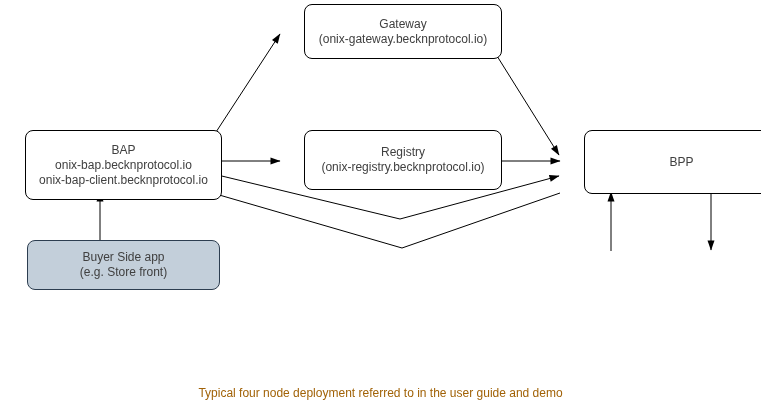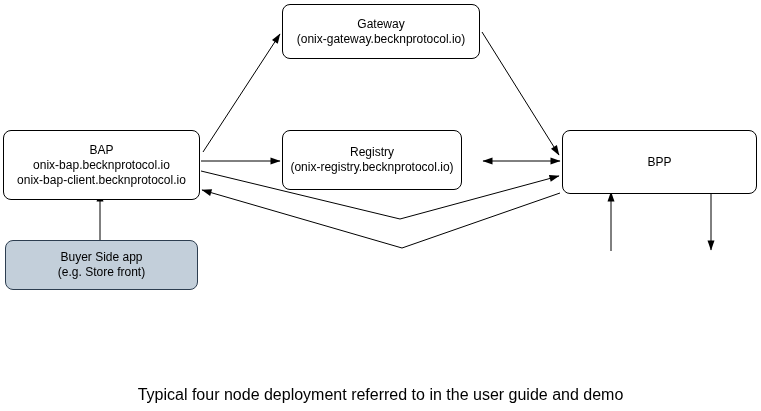--- a/index.html
+++ b/index.html
@@ -16,30 +16,30 @@
   #connector-layer polyline{
     fill:none;stroke:#000000;stroke-width:1;
   }
   .node{
     position:absolute;
     box-sizing:border-box;
     background:#ffffff;
     border:1px solid #000000;
     border-radius:8px;
     display:flex;flex-direction:column;justify-content:center;align-items:center;
-    font-size:12px;line-height:15px;color:#000000;text-align:center;
+    font-size:12px;line-height:15px;color:#404040;text-align:center;margin-left:22px;
   }
   .node .ln{white-space:nowrap;}
   .node.app{
     background:#c3cfda;
     border:1px solid #2d3e50;
   }
   #caption{
     position:absolute;left:0;top:386px;width:761px;
-    text-align:center;font-size:16px;color:#000000;
+    text-align:center;font-size:12px;color:#a16207;
   }
 </style>
 </head>
 <body>
 
 <div id="canvas">
 
   <svg id="connector-layer" width="761" height="411" viewBox="0 0 761 411" xmlns="http://www.w3.org/2000/svg">
     <defs>
       <marker id="arrowhead" markerUnits="userSpaceOnUse" markerWidth="11" markerHeight="8" refX="10" refY="4" orient="auto-start-reverse" viewBox="0 0 11 8">
@@ -61,21 +61,21 @@
     <div class="ln">Gateway</div>
     <div class="ln">(onix-gateway.becknprotocol.io)</div>
   </div>
 
   <div class="node" style="left:3px;top:130px;width:197px;height:70px">
     <div class="ln">BAP</div>
     <div class="ln">onix-bap.becknprotocol.io</div>
     <div class="ln">onix-bap-client.becknprotocol.io</div>
   </div>
 
-  <div class="node" style="left:282px;top:130px;width:180px;height:60px">
+  <div class="node" style="left:282px;top:130px;width:198px;height:60px">
     <div class="ln">Registry</div>
     <div class="ln">(onix-registry.becknprotocol.io)</div>
   </div>
 
   <div class="node" style="left:562px;top:130px;width:195px;height:64px">
     <div class="ln">BPP</div>
   </div>
 
   <div class="node app" style="left:5px;top:240px;width:193px;height:50px">
     <div class="ln">Buyer Side app</div>

